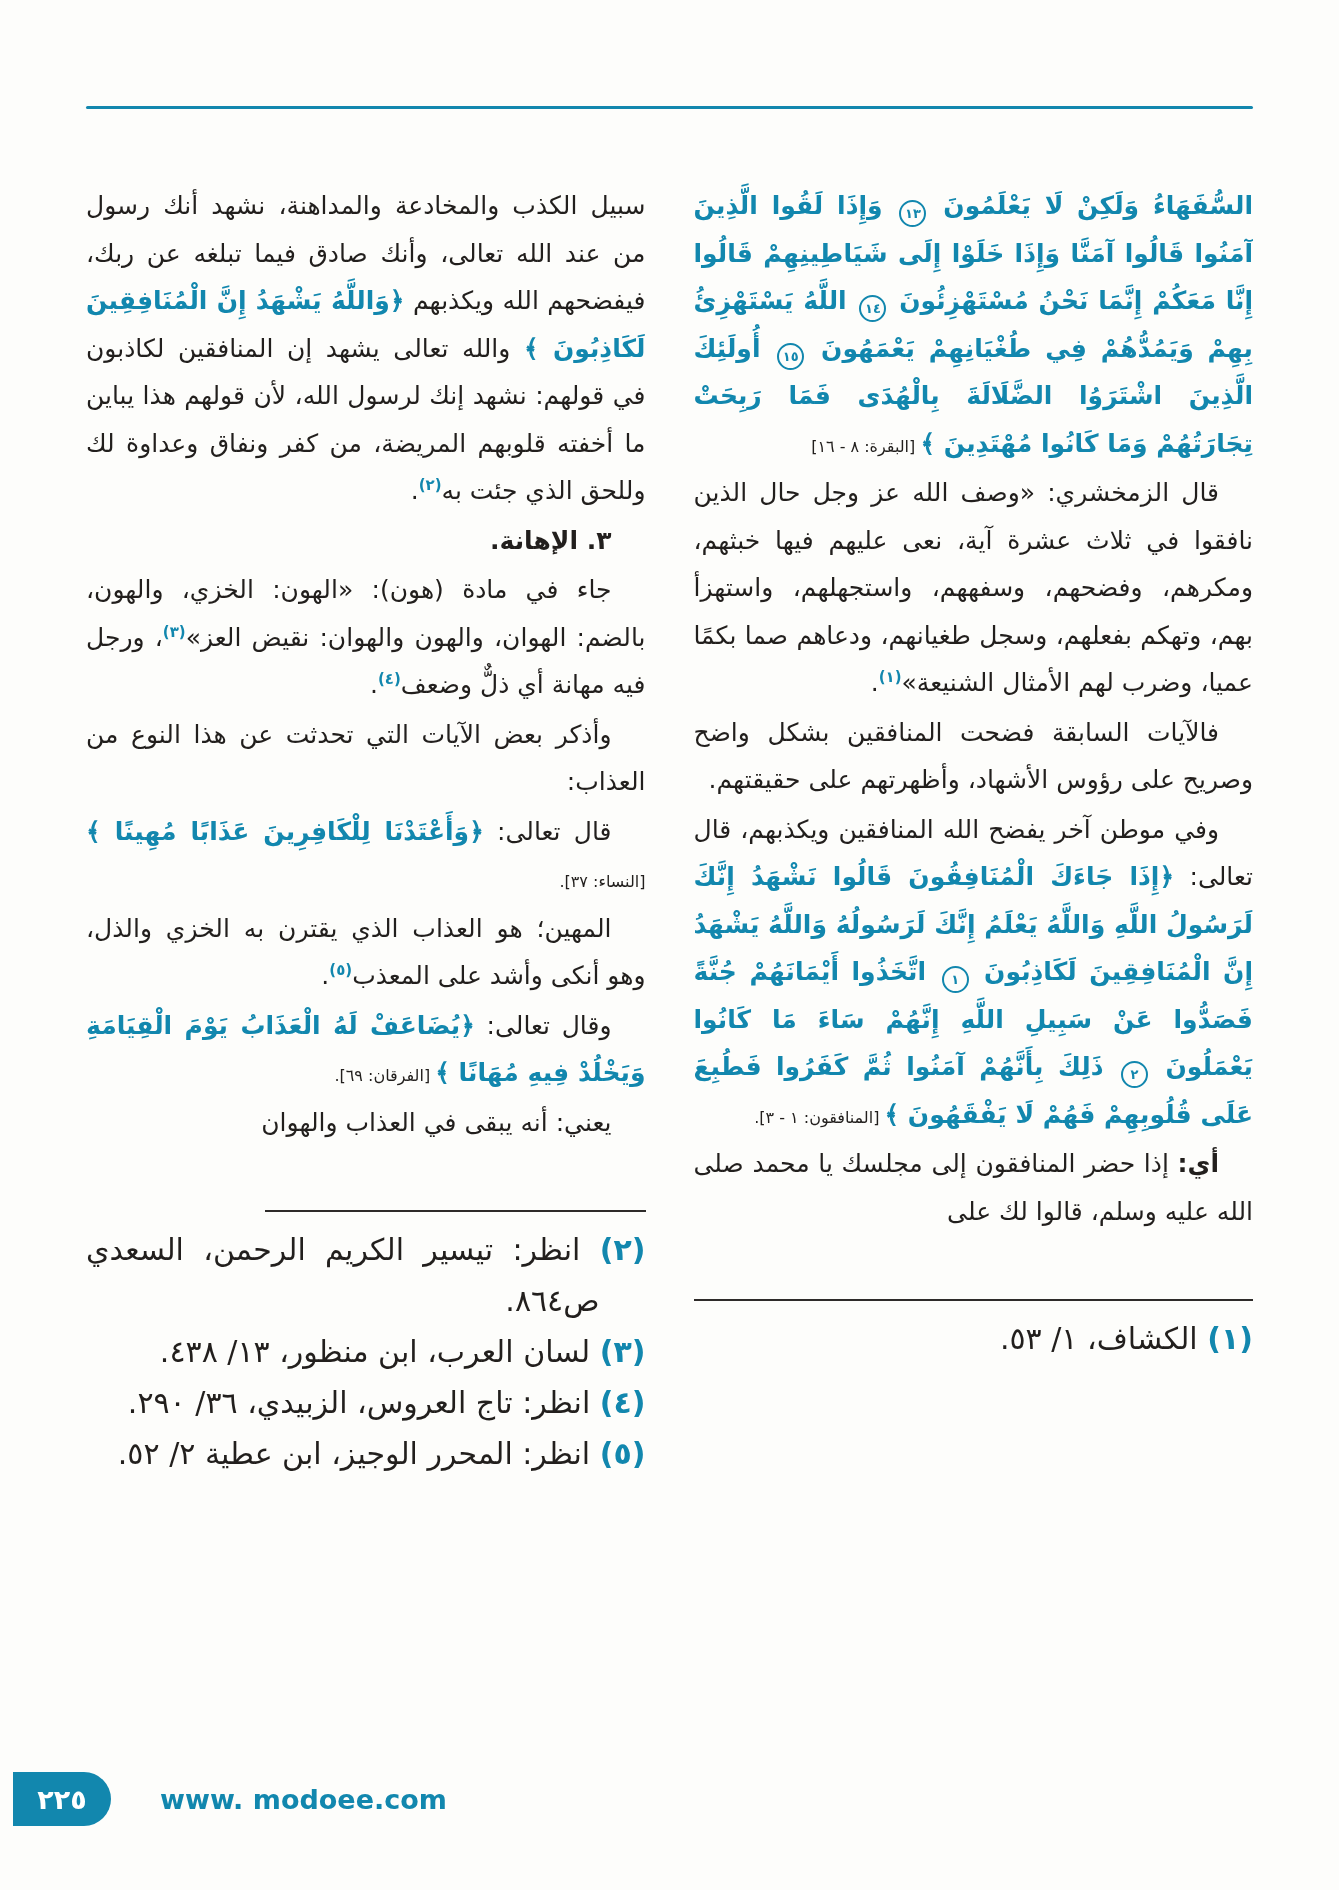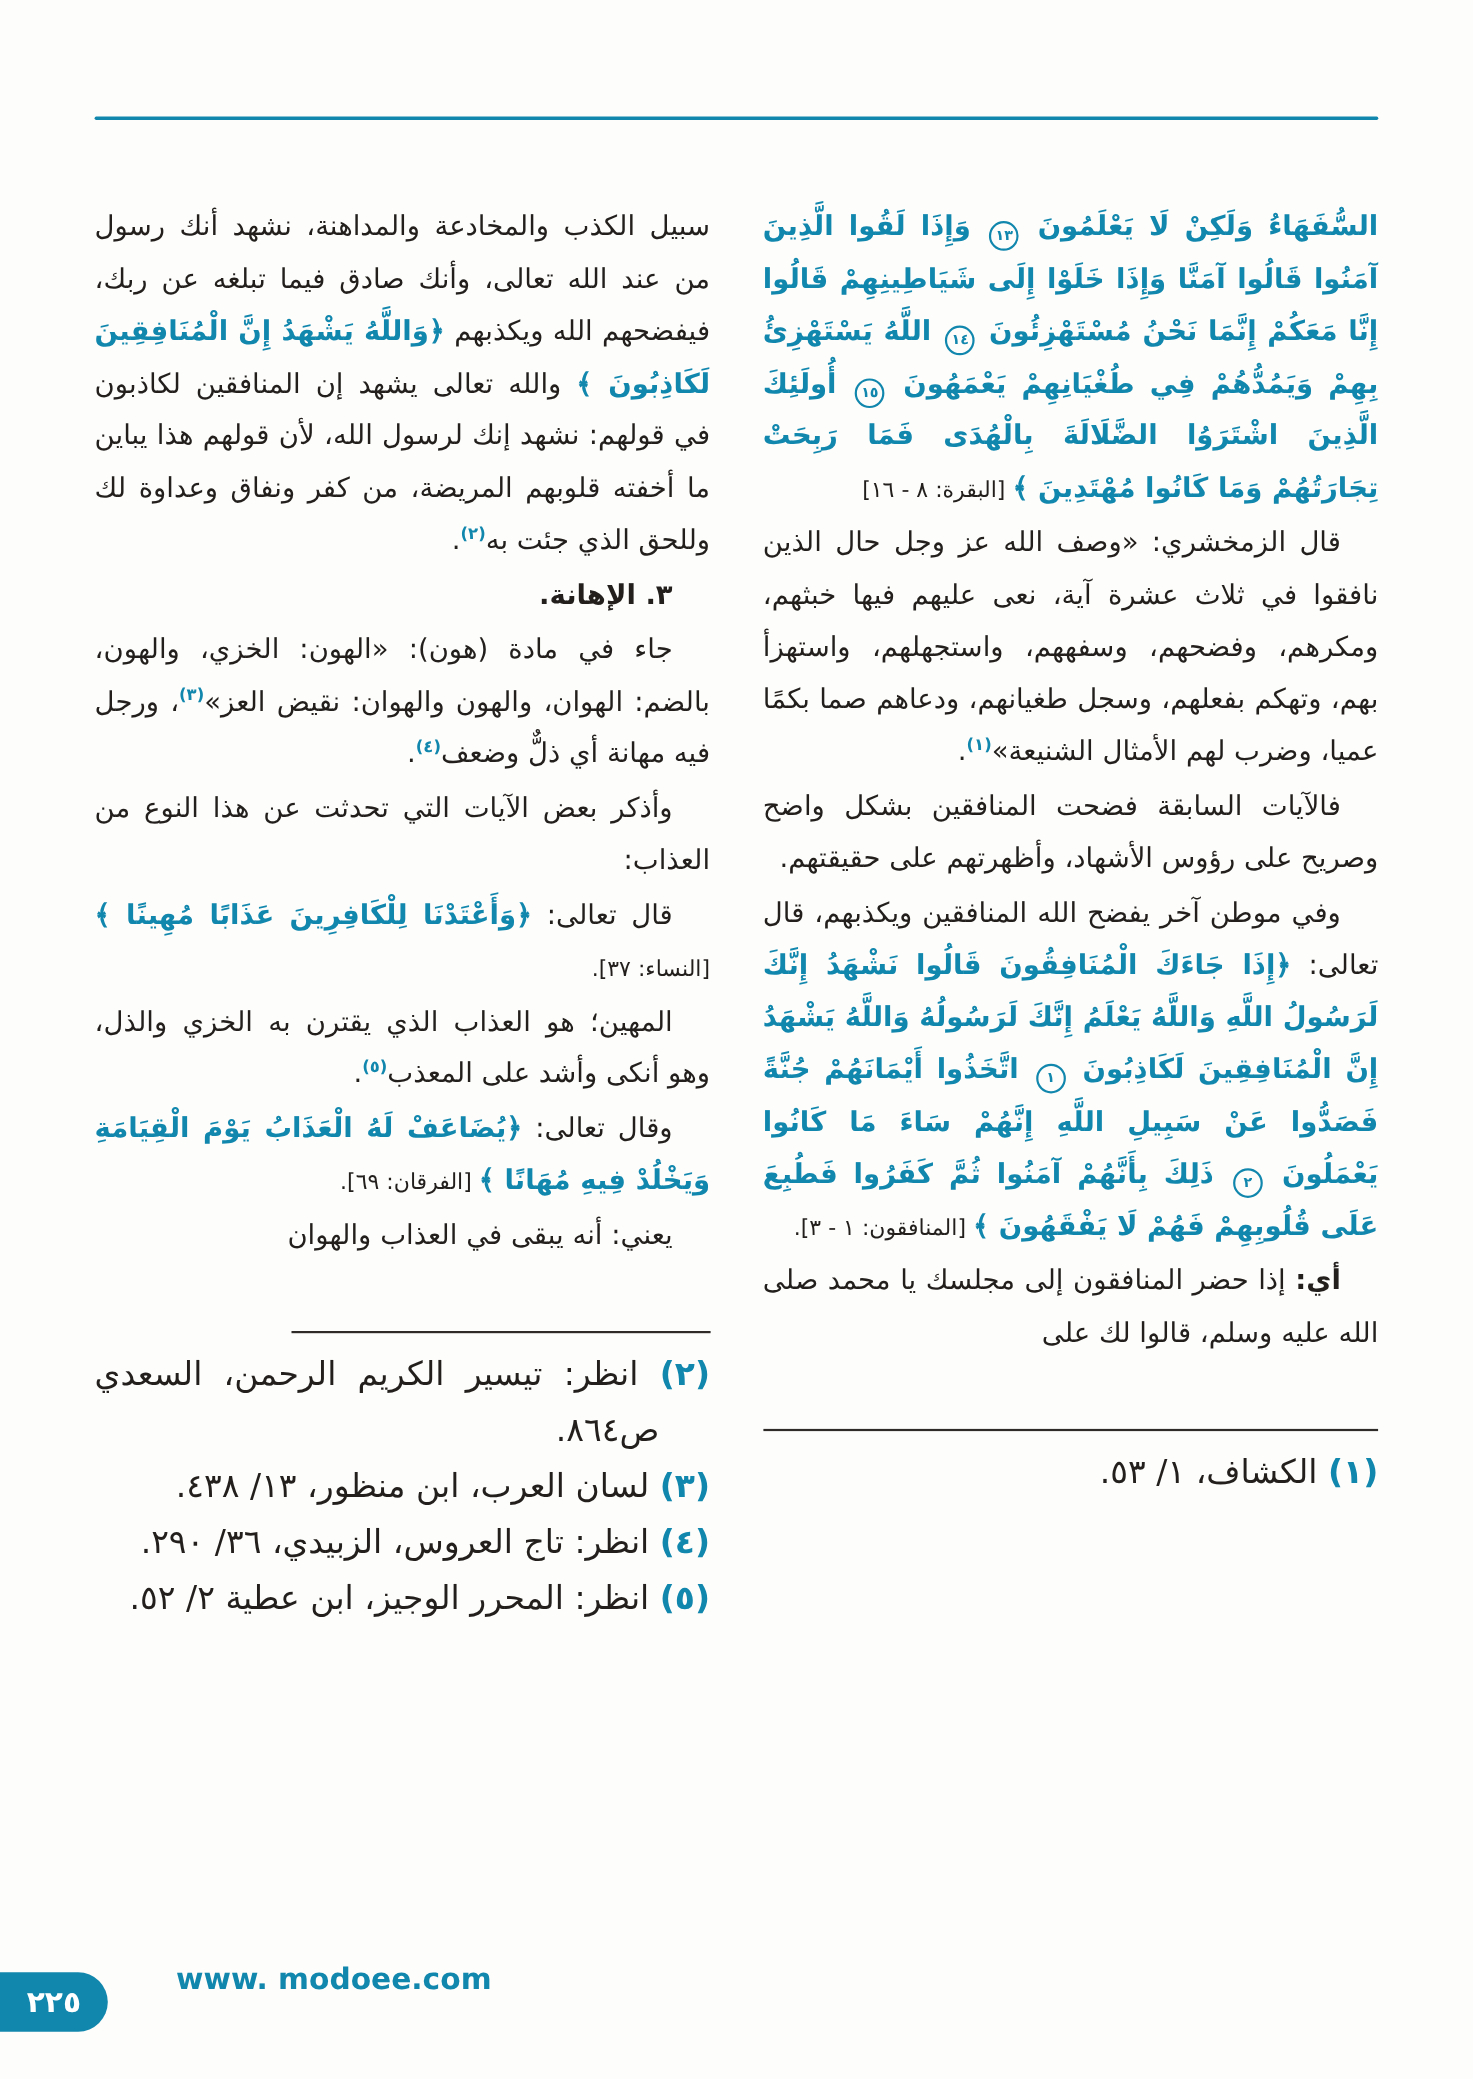--- a/index.html
+++ b/index.html
@@ -52,21 +52,21 @@
     text-align: justify;
     text-indent: 34px;
     margin-bottom: 2px;
   }
   .para.no-indent { text-indent: 0; }
   .para.heading { font-weight: bold; }
 
   .run-normal { color: var(--ink, #221f1d); }
   .run-bold   { color: var(--ink, #221f1d); font-weight: bold; }
   .run-quran  { color: var(--accent, #1287ae); font-weight: bold; }
-  .run-ref    { color: var(--ink, #221f1d); font-size: 20px; }
+  .run-ref    { color: var(--ink, #221f1d); font-size: 16px; }
   .run-sup {
     color: var(--accent, #1287ae);
     font-size: 15px;
     font-weight: bold;
     vertical-align: super;
     line-height: 0;
   }
   .run-aya {
     display: inline-block;
     width: 27px;
@@ -93,33 +93,32 @@
     text-align: justify;
     padding-right: 46px;
     text-indent: -46px;
   }
   .fn-num { color: var(--accent, #1287ae); font-weight: bold; }
   .fn-text { color: var(--ink, #221f1d); }
 
   
   .footer-pill {
     position: absolute;
-    left: 0;
+    left: 13px;
     top: 1772px;
     width: 98px;
     height: 54px;
     background: var(--accent, #1287ae);
     border-radius: 0 27px 27px 0;
     display: flex;
     align-items: center;
     justify-content: center;
     color: #ffffff;
     font-size: 27px;
     font-weight: bold;
-    margin-top: 21px;
   }
   .footer-site {
     position: absolute;
     left: 160px;
     top: 1784px;
     direction: ltr;
     color: var(--accent, #1287ae);
     font-size: 27px;
     font-weight: bold;
   }

